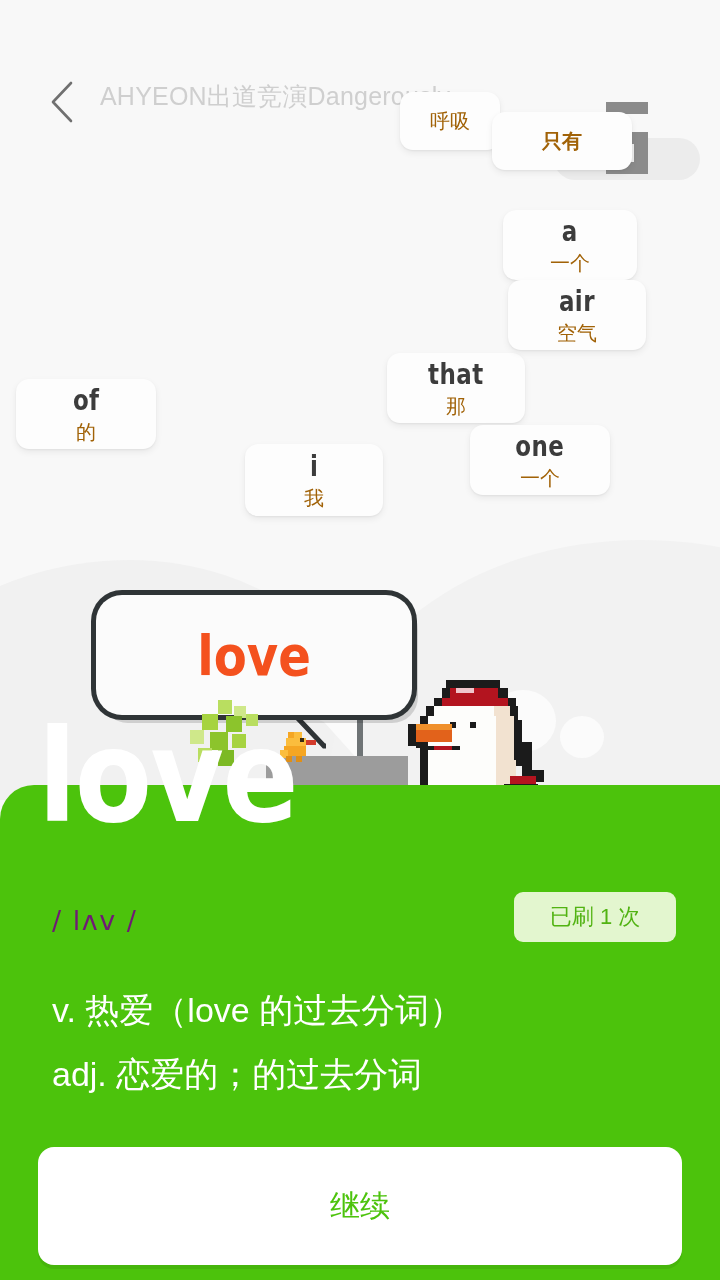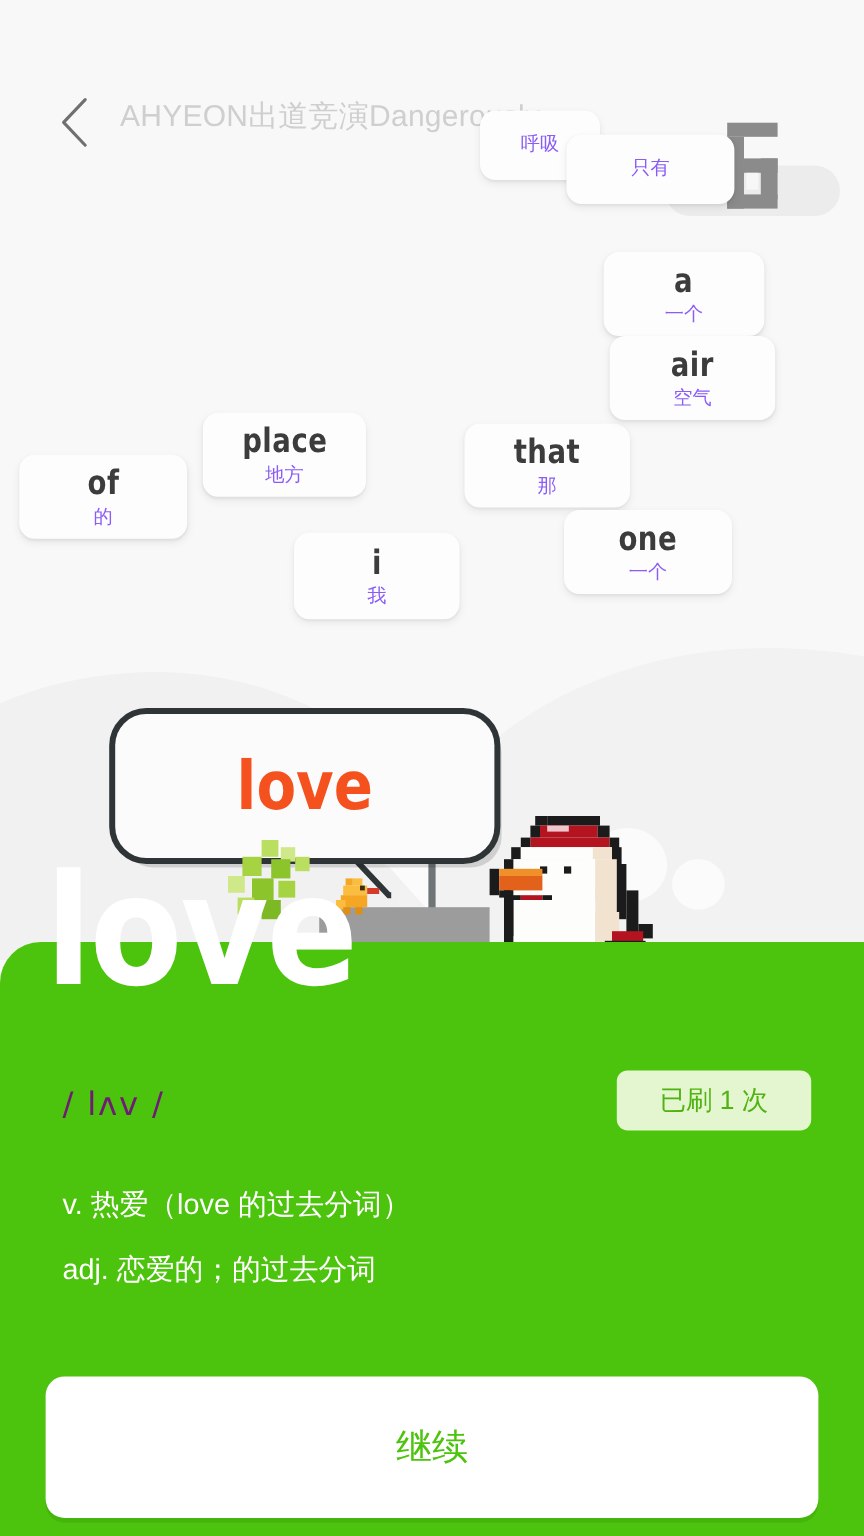--- a/index.html
+++ b/index.html
@@ -45,21 +45,21 @@
     position:absolute;background:#fdfdfd;border-radius:13px;
     box-shadow:0 3px 7px rgba(0,0,0,.065), 0 1px 2px rgba(0,0,0,.05);
     display:flex;flex-direction:column;align-items:center;justify-content:center;
     box-sizing:border-box;
   }
   .wcard .en{
     font-weight:bold;font-size:28px;color:#3c3c3c;line-height:1;
     font-family:"DejaVu Sans","Liberation Sans",sans-serif;
     transform:scaleX(.82);transform-origin:center;letter-spacing:.5px;
   }
-  .wcard .zh{font-size:16px;color:#8b5cf6;margin-top:7px;line-height:1;}
+  .wcard .zh{font-size:20px;color:#a16207;margin-top:7px;line-height:1;}
   .wcard.clipped .zh{margin-top:0;}
 
   
   .illus{position:absolute;left:0;top:520px;width:720px;height:320px;}
   .bubble{
     position:absolute;left:96px;top:75px;width:316px;height:120px;
     background:#fbfbfb;border-radius:26px;
     box-shadow:
       0 0 0 5px #2f3436,
       6px 8px 0 0 rgba(0,0,0,.14);
@@ -103,21 +103,21 @@
     position:absolute;left:52px;top:120px;font-size:27px;color:#701a75;
     letter-spacing:1.5px;font-family:"DejaVu Sans","Liberation Sans",sans-serif;
   }
   .count-badge{
     position:absolute;left:514px;top:107px;width:162px;height:50px;
     background:#e3f6cf;border-radius:9px;
     display:flex;align-items:center;justify-content:center;
     font-size:22px;color:#51b312;
   }
   .defs{position:absolute;left:52px;top:208px;width:620px;}
-  .def-line{font-size:24px;color:#ffffff;line-height:1;margin-bottom:30px;}
+  .def-line{font-size:34px;color:#ffffff;line-height:1;margin-bottom:30px;}
   .continue-btn{
     position:absolute;left:38px;top:362px;width:644px;height:118px;
     background:#ffffff;border-radius:16px;
     box-shadow:0 4px 0 rgba(0,0,0,.07);
     display:flex;align-items:center;justify-content:center;
     font-size:30px;color:#4cc30c;cursor:pointer;
   }
 </style>
 </head>
 <body>
@@ -149,24 +149,20 @@
           <rect x="8" y="60" width="42" height="12"></rect>
           <rect x="36" y="30" width="14" height="34"></rect>
           <rect x="8" y="30" width="42" height="12"></rect>
         </g>
         <rect x="24" y="42" width="10" height="14" fill="#f7f7f7"></rect>
       </svg>
     </div>
   </div>
 
   <div class="cards">
-      <div class="wcard" style="left: 169px; top: 344px; width: 136px; height: 70px;">
-        <div class="en">place</div>
-        <div class="zh">地方</div>
-      </div>
       <div class="wcard" style="left: 16px; top: 379px; width: 140px; height: 70px;">
         <div class="en">of</div>
         <div class="zh">的</div>
       </div>
       <div class="wcard" style="left: 245px; top: 444px; width: 138px; height: 72px;">
         <div class="en">i</div>
         <div class="zh">我</div>
       </div>
       <div class="wcard" style="left: 387px; top: 353px; width: 138px; height: 70px;">
         <div class="en">that</div>
@@ -180,21 +176,21 @@
         <div class="en">air</div>
         <div class="zh">空气</div>
       </div>
       <div class="wcard" style="left: 470px; top: 425px; width: 140px; height: 70px;">
         <div class="en">one</div>
         <div class="zh">一个</div>
       </div>
       <div class="wcard clipped" style="left: 400px; top: 92px; width: 100px; height: 58px;">
         <div class="zh">呼吸</div>
       </div>
-      <div class="wcard clipped" style="left: 472px; top: 112px; width: 140px; height: 58px;">
+      <div class="wcard clipped" style="left: 492px; top: 112px; width: 140px; height: 58px; font-weight: bold;">
         <div class="zh">只有</div>
       </div>
     </div>
 
   <div class="illus">
 
     <div class="tail-stroke">
       <svg width="80" height="62" viewBox="0 0 80 62">
         <polygon points="4,2 74,2 74,56 38,16" fill="#fbfbfb"></polygon>
         <path d="M4 4 L38 40 L40 40" stroke="#2f3436" stroke-width="5" fill="none"></path>

